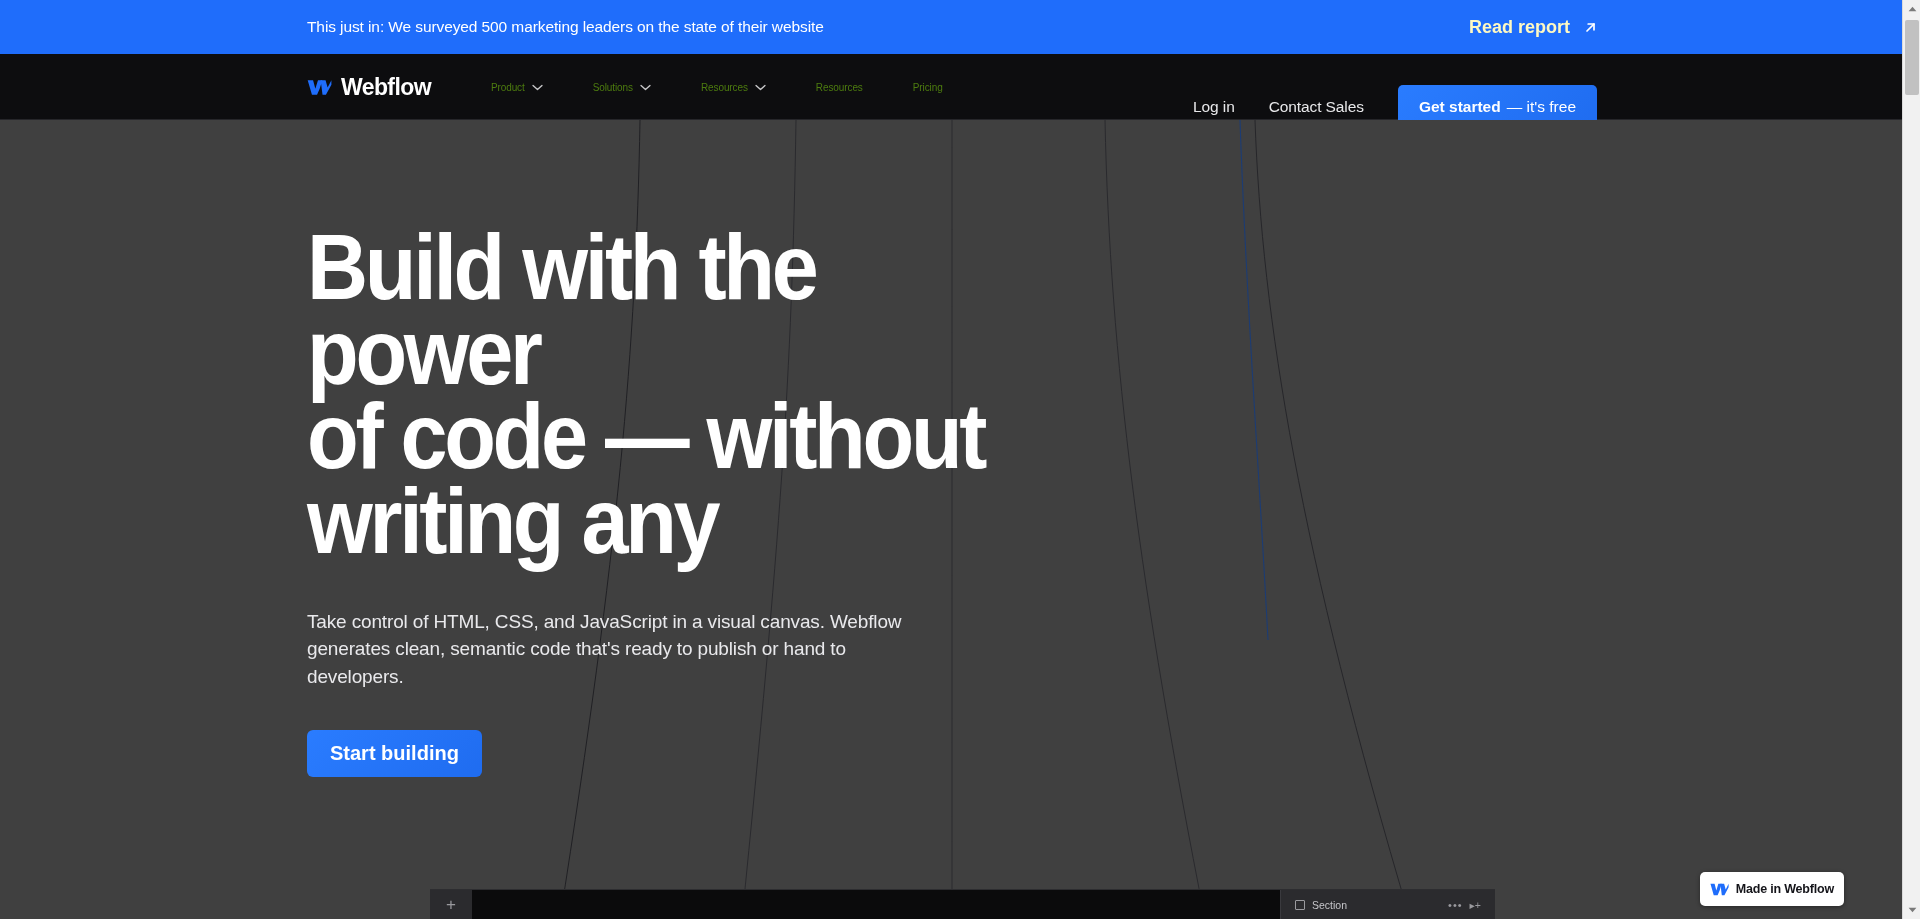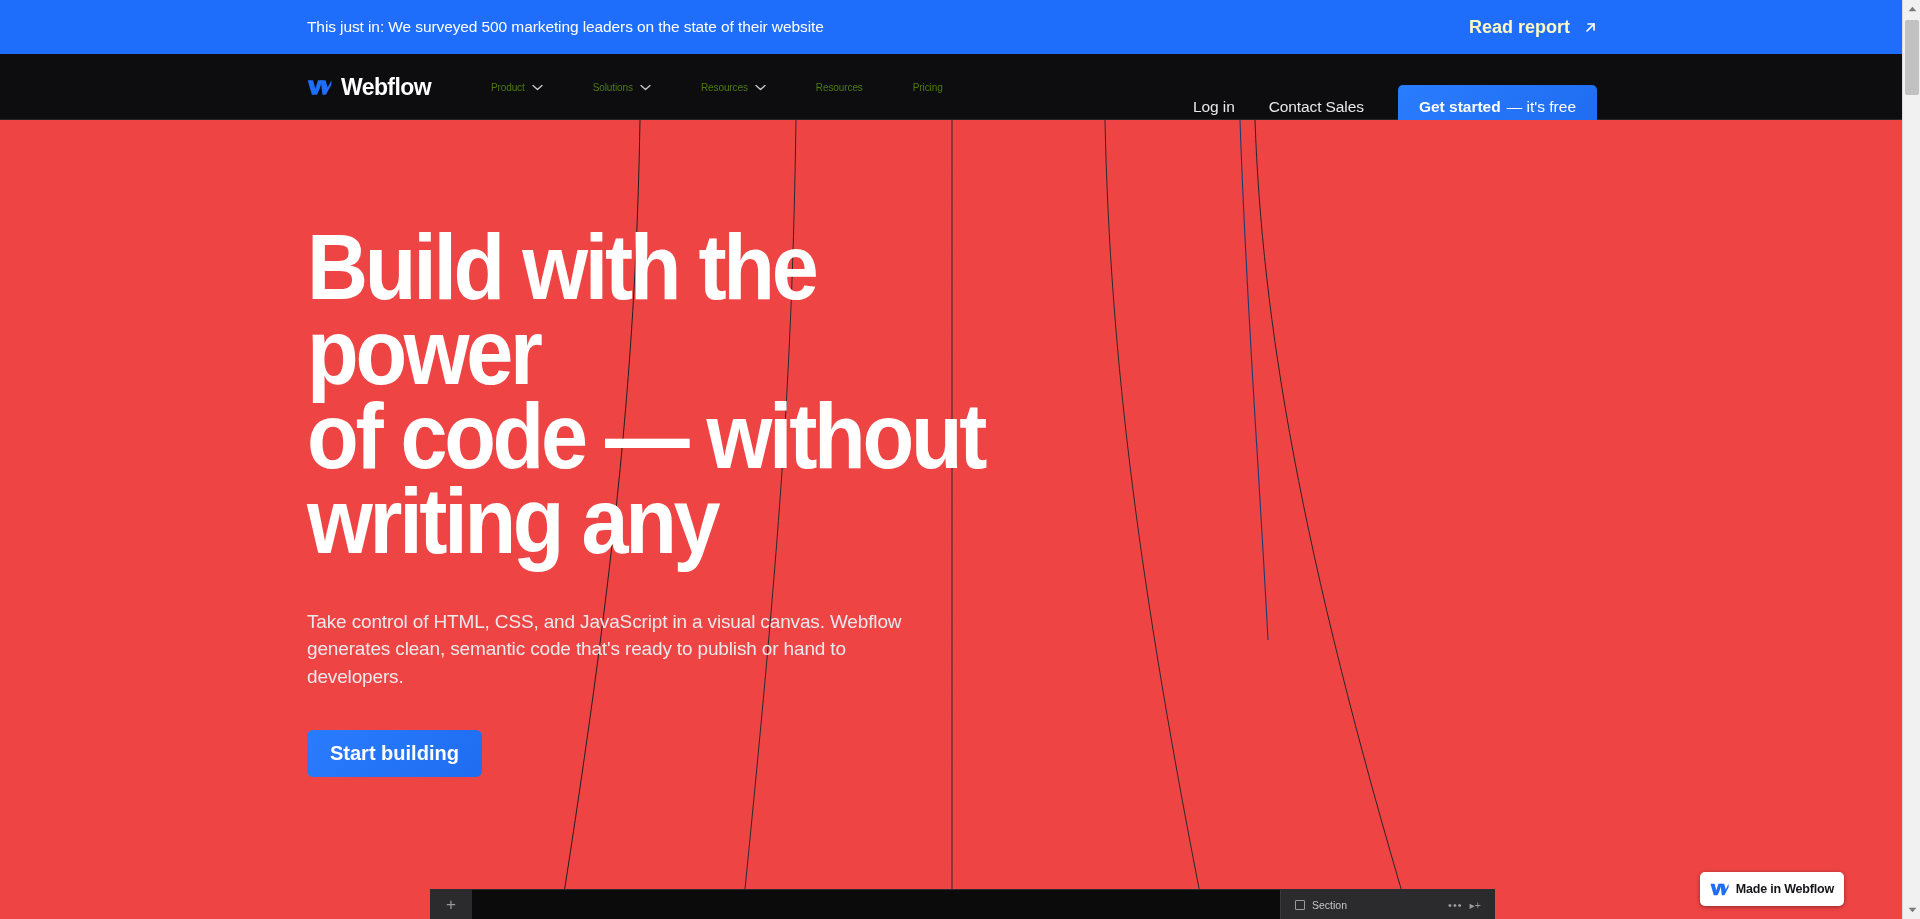--- a/index.html
+++ b/index.html
@@ -96,21 +96,21 @@
     cursor:pointer; white-space:nowrap;
     font-family:"Liberation Sans", sans-serif;
   }
   .btn-getstarted .gs-strong { font-weight:bold; }
   .btn-getstarted .gs-light { font-weight:normal; }
 
   
   .hero {
     position:relative;
     height:799px;
-    background:#ef4444;
+    background:#404040;
     overflow:hidden;
   }
   .hero-lines {
     position:absolute; inset:0;
     width:100%; height:100%;
     pointer-events:none;
   }
   .hero-content {
     position:absolute; left:307px; top:105px;
     width:820px;

